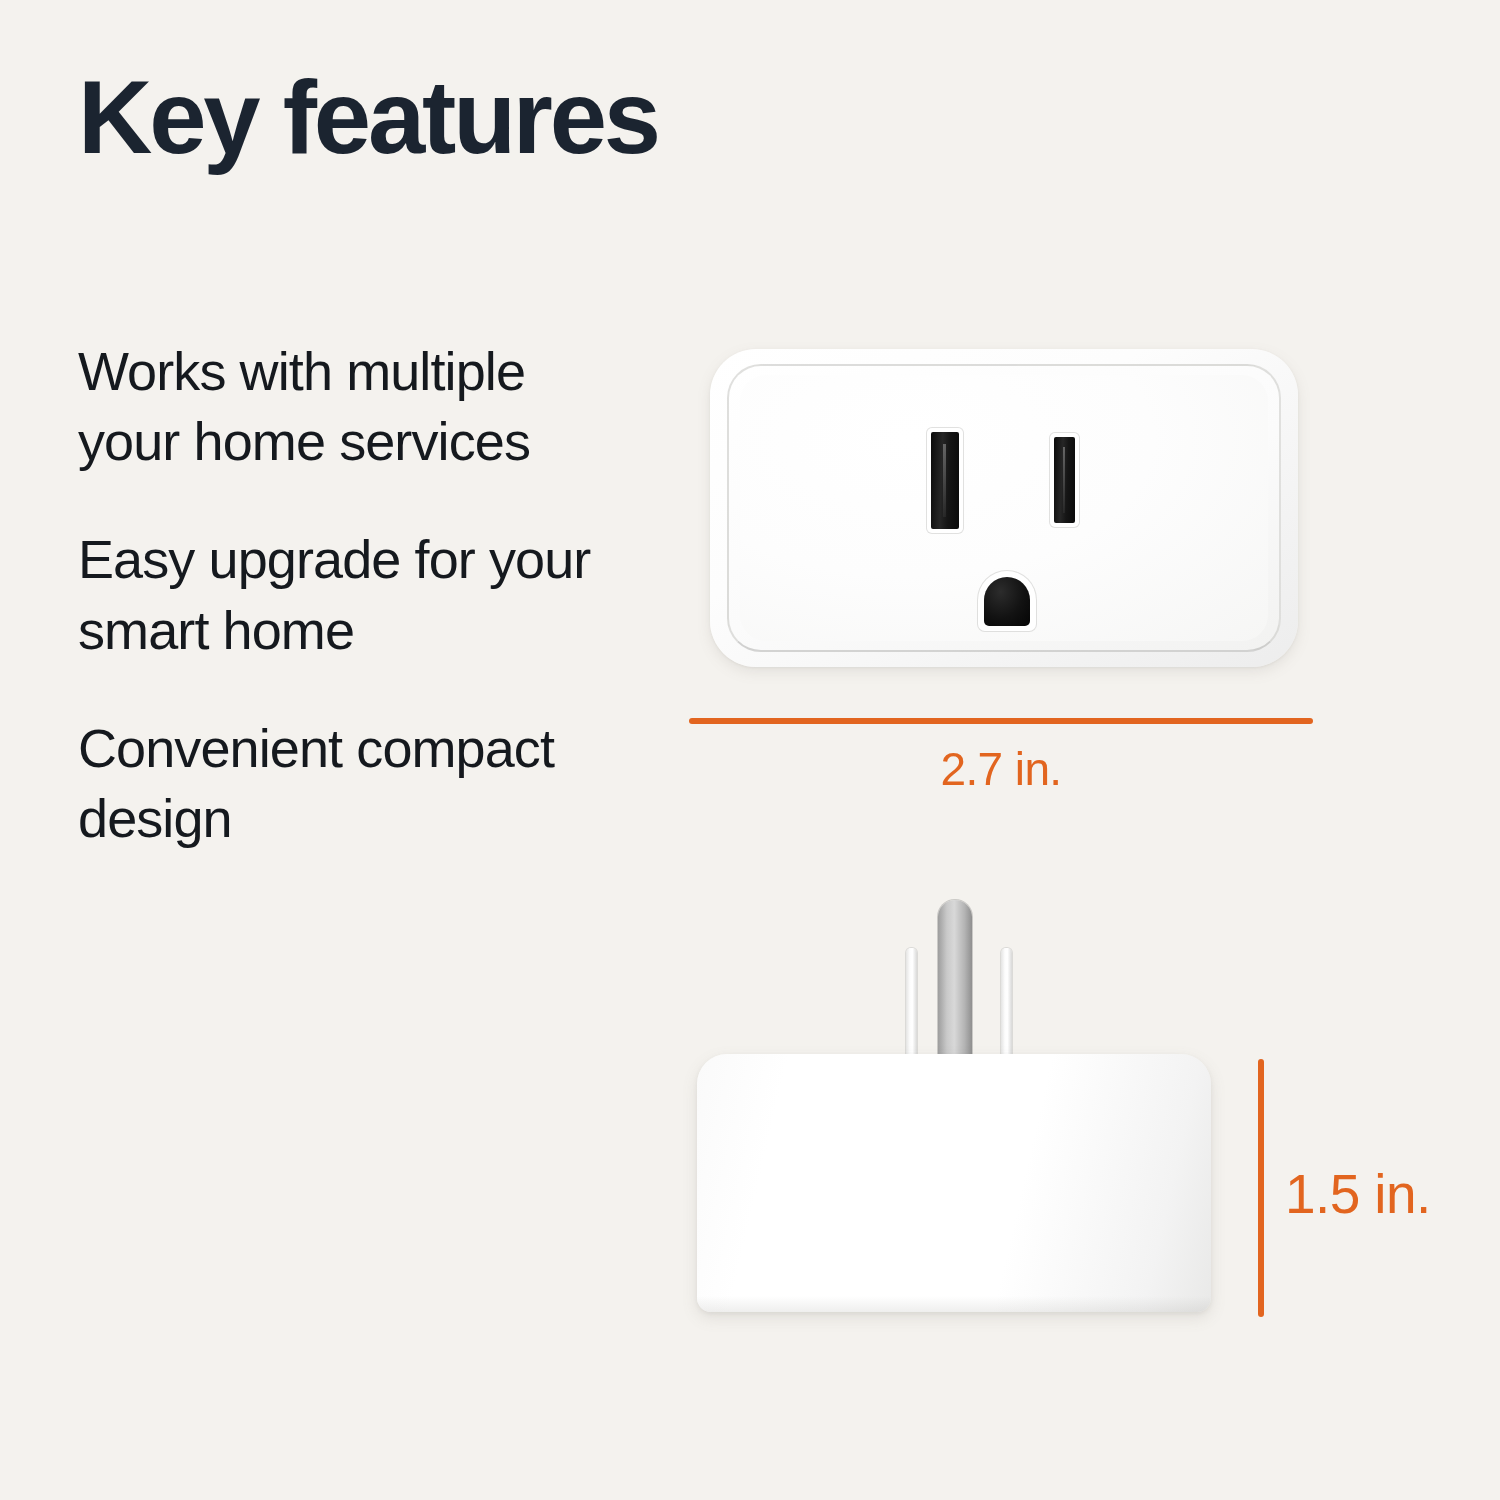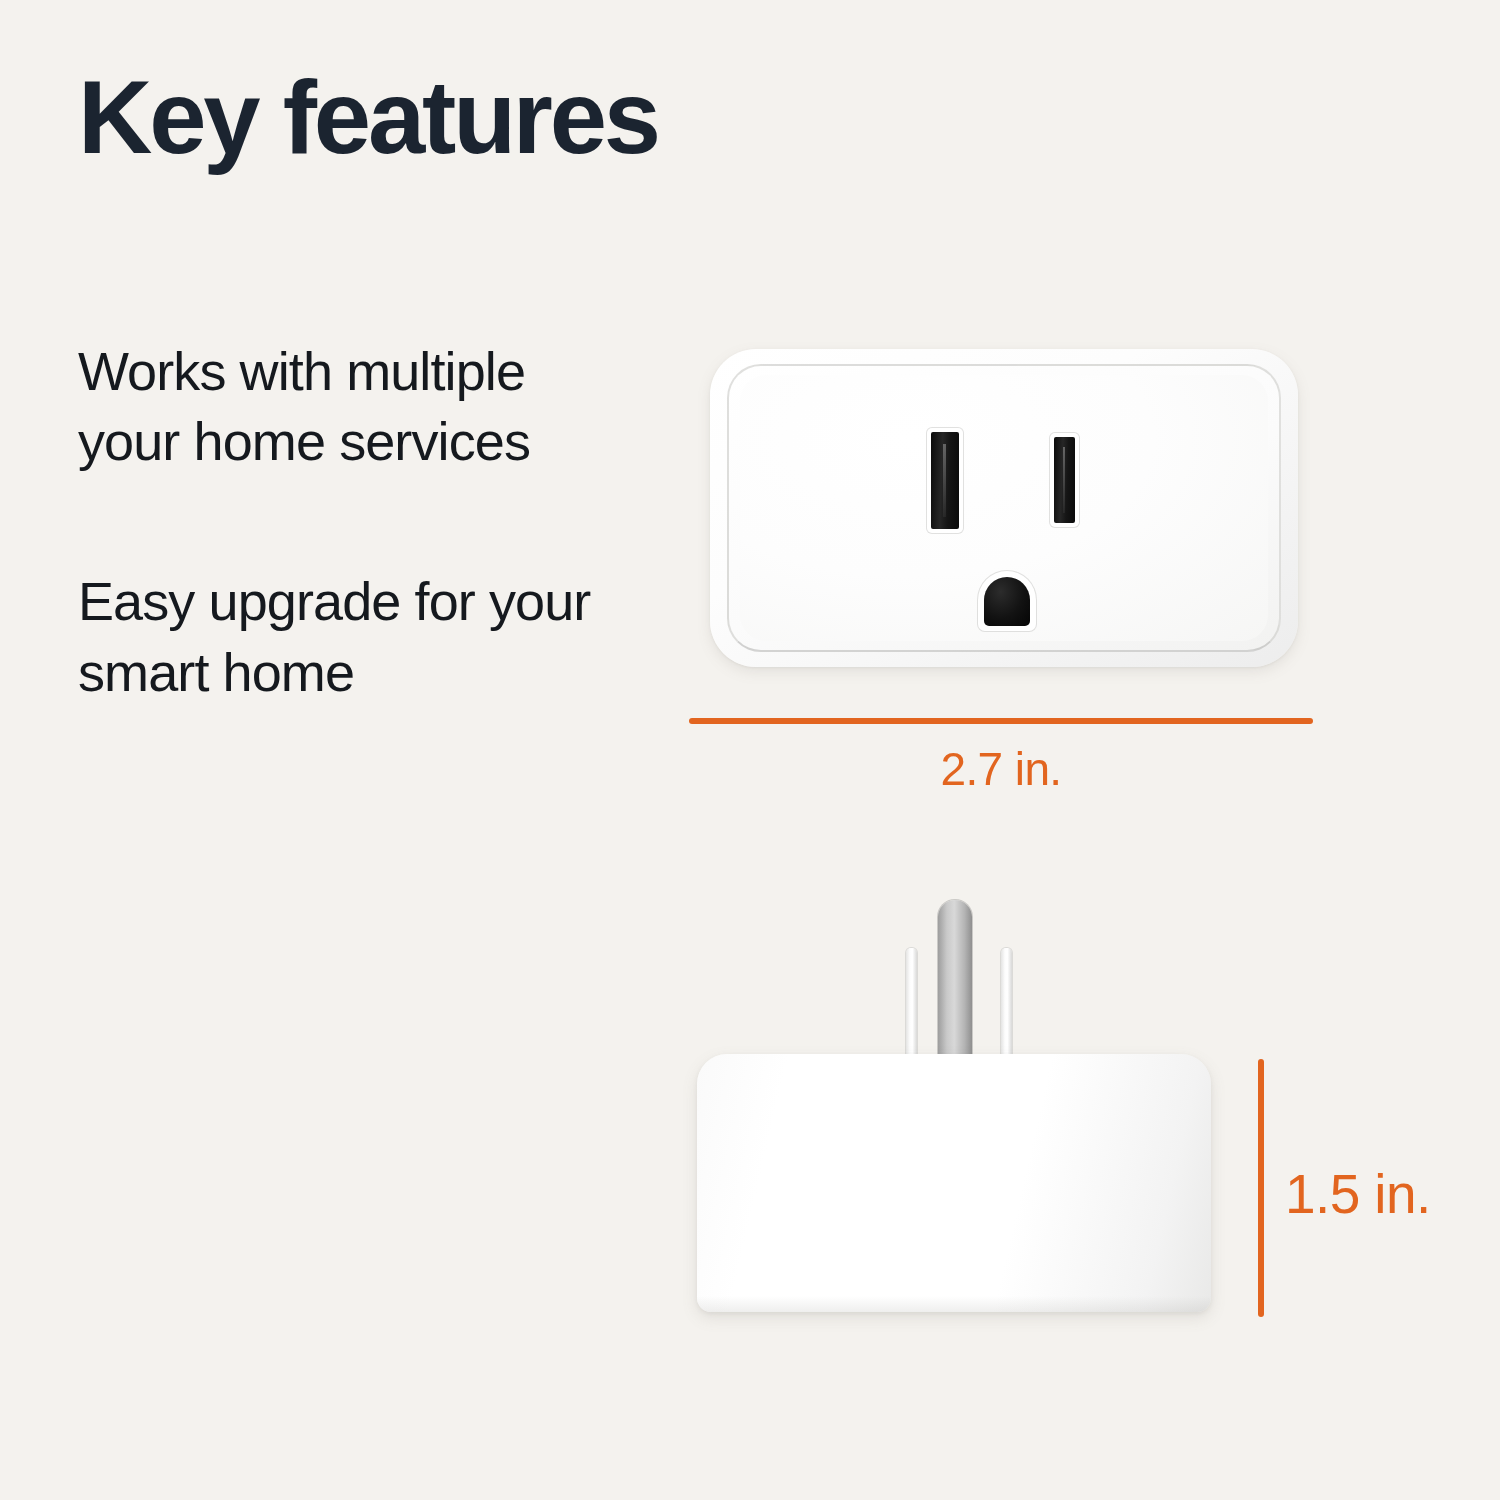--- a/index.html
+++ b/index.html
@@ -35,21 +35,21 @@
     left:78px; top:336px;
     width:520px;
   }
   .feature-item {
     font-size:54px;
     line-height:1.30;
     font-weight:400;
     letter-spacing:-0.9px;
     color:#15191E;
   }
-  .feature-item + .feature-item { margin-top:90px; }
+  .feature-item + .feature-item { margin-top:48px; }
 
   
   .product-area { position:absolute; left:13px; top:0; width:1500px; height:1500px;text-decoration:underline; }
 
   
   .plug-front {
     position:absolute;
     left:697px; top:349px;
     width:588px; height:318px;
     border-radius:46px;
@@ -203,20 +203,21 @@
 </head>
 <body>
 
 <div id="page">
 
   <h1 id="page-title">Key features</h1>
 
   <div class="feature-list">
     <p class="feature-item">Works with multiple your home services</p>
     <p class="feature-item">Easy upgrade for your smart home</p>
+    <p class="feature-item">Convenient compact design</p>
   </div>
 
   <div class="product-area">
 
     <div class="plug-front">
       <div class="outlet">
         <span class="slot slot-neutral">
             <i></i>
           </span>
         <span class="slot slot-hot">

